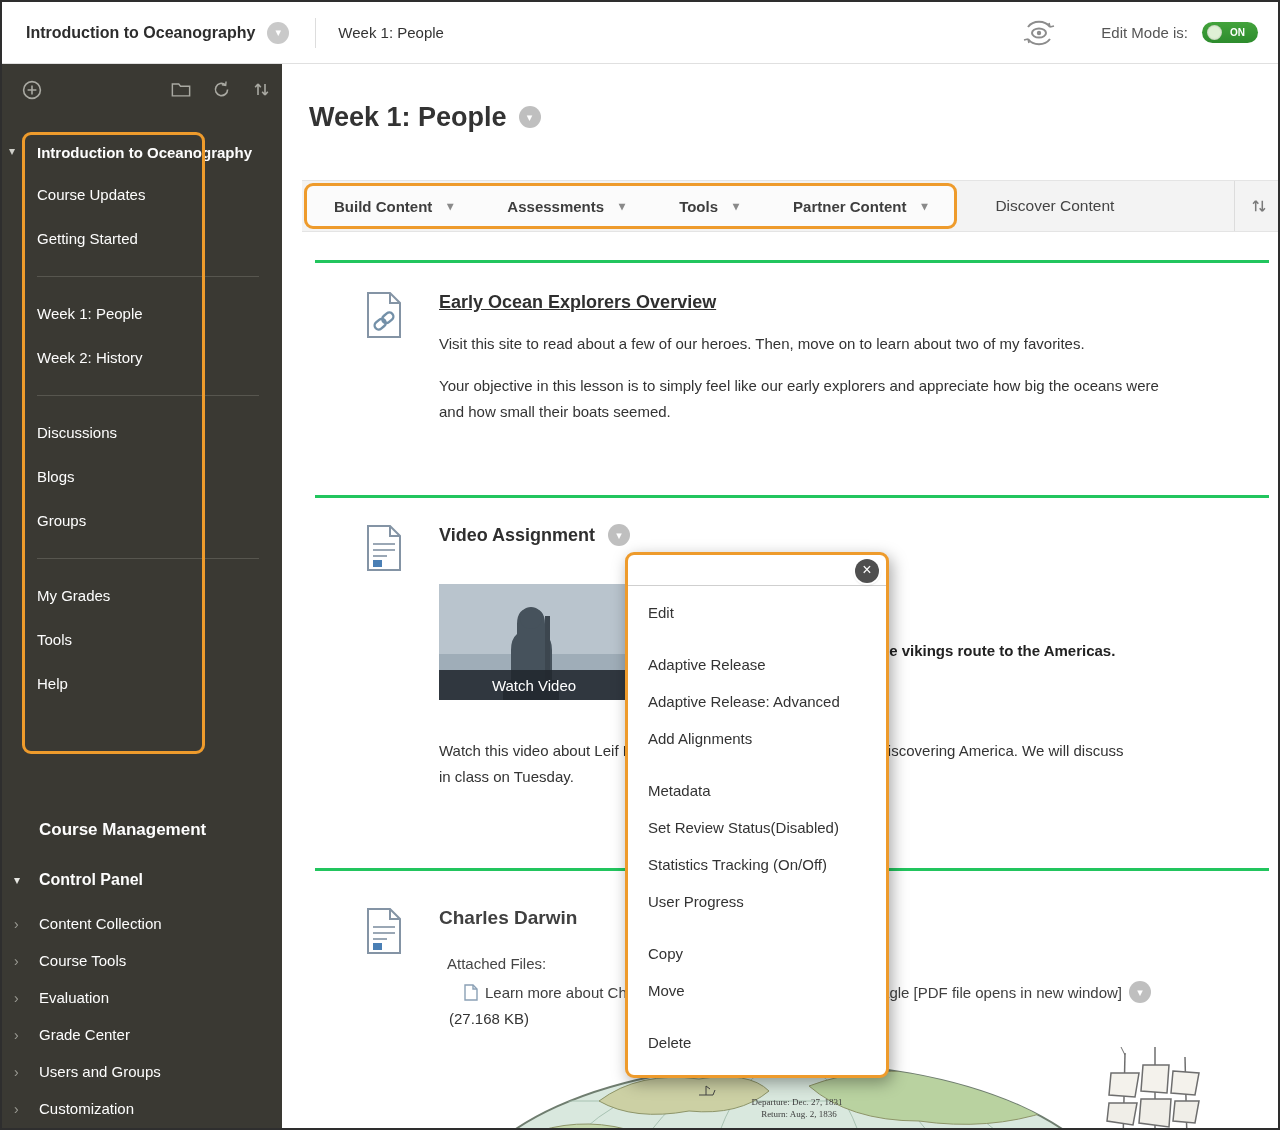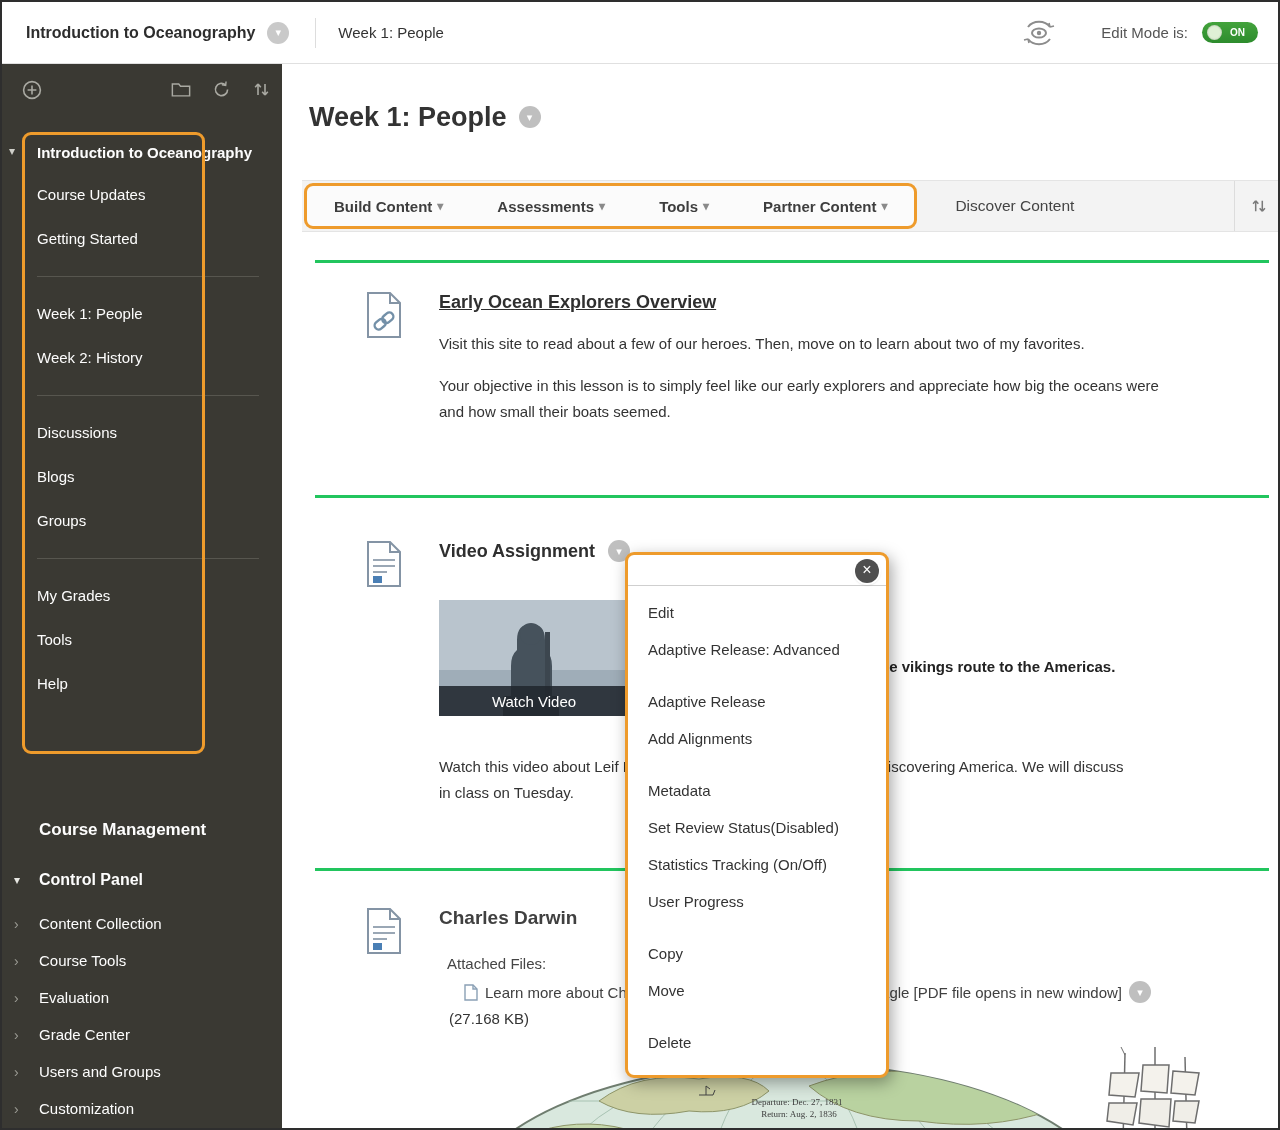--- a/index.html
+++ b/index.html
@@ -48,32 +48,32 @@
 
   
   .main { position:absolute; top:62px; left:280px; width:1000px; height:1068px; background:#fff; overflow:hidden; }
   .page-title-row { display:flex; align-items:center; gap:12px; padding:36px 0 0 27px; }
   .page-title { font-size:27px; color:#333; line-height:34px; }
   .action-strip { margin:46px 0 0 20px; height:52px; background:#f3f3f3;
                   border-top:1px solid #e4e4e4; border-bottom:1px solid #e4e4e4;
                   display:flex; align-items:center; }
   .ab-group { display:inline-flex; align-items:center; height:46px; margin-left:2px;
               border:3px solid #ee9b2c; border-radius:9px; background:#fbfbfb; }
-  .ab-btn { display:flex; align-items:center; gap:5px; padding:16px 27px; height:100%;
+  .ab-btn { display:flex; align-items:center; gap:15px; padding:16px 27px; height:100%;
             font-size:15px; font-weight:bold; color:#3e3e3e; background:none; border:none;
             font-family:inherit; cursor:pointer; }
   .caret { color:#8a8a8a; font-size:12px; }
   .discover { font-size:15.5px; color:#444; margin-left:38px; cursor:pointer; }
   .ab-sort { margin-left:auto; width:48px; height:100%; border-left:1px solid #dcdcdc;
              display:flex; align-items:center; justify-content:center; color:#7a7a7a; cursor:pointer; }
 
   .items { margin:28px 13px 0 33px; }
   .item { border-top:3px solid #22c55e; display:flex; position:relative; }
   .item-1 { height:235px; padding-top:26px; }
-  .item-2 { height:373px; padding-top:40px; }
+  .item-2 { height:373px; padding-top:24px; }
   .item-3 { height:300px; padding-top:34px; }
   .icon-col { width:124px; padding-left:49px; flex:none; padding-top:2px; }
   .body-col { flex:1; position:relative; padding-right:40px; }
   .it-title { font-size:18px; font-weight:bold; color:#2f2f2f; line-height:26px; }
   .it-title.u { text-decoration:underline; cursor:pointer; }
   .title-row { display:flex; align-items:center; gap:13px; }
   .para { font-size:15px; color:#333; line-height:26px; margin-top:16px; max-width:740px; }
 
   .video-thumb { position:relative; width:190px; height:116px; margin-top:36px;
                  background:linear-gradient(#ccd5dc,#9aa8b3); overflow:hidden; cursor:pointer; }
@@ -387,22 +387,22 @@
 
     </div>
   </main>
 
   <div class="cmenu">
     <div class="cmenu-head">
       <span class="cmenu-close"><span>×</span></span>
     </div>
     <div class="cmenu-list">
       <div class="cmenu-item">Edit</div>
+      <div class="cmenu-item grp">Adaptive Release</div>
       <div class="cmenu-item">Adaptive Release: Advanced</div>
-      <div class="cmenu-item grp">Adaptive Release</div>
       <div class="cmenu-item">Add Alignments</div>
       <div class="cmenu-item grp">Metadata</div>
       <div class="cmenu-item">Set Review Status(Disabled)</div>
       <div class="cmenu-item">Statistics Tracking (On/Off)</div>
       <div class="cmenu-item">User Progress</div>
       <div class="cmenu-item grp">Copy</div>
       <div class="cmenu-item">Move</div>
       <div class="cmenu-item grp">Delete</div>
     </div>
   </div>

